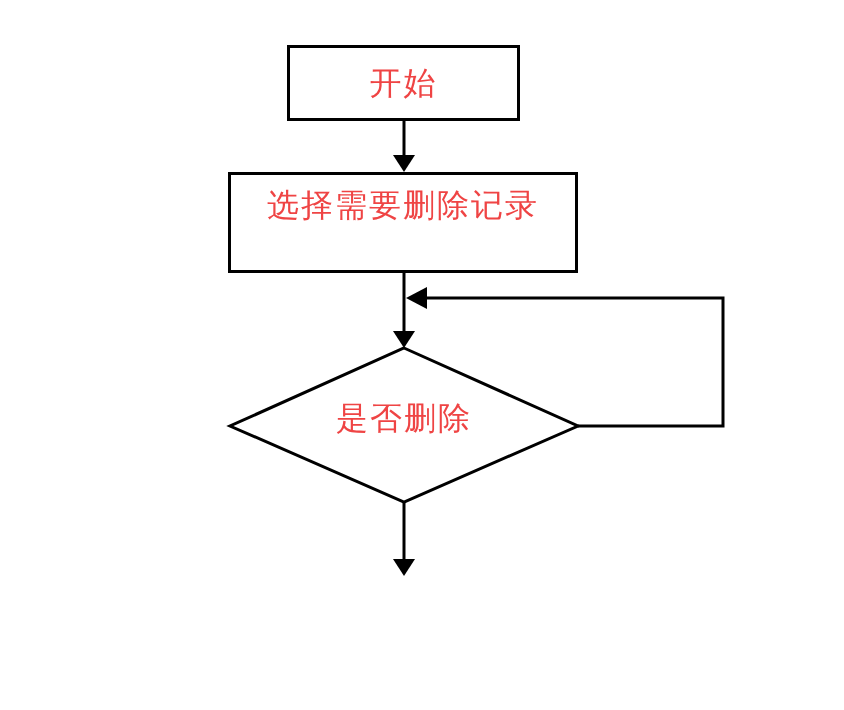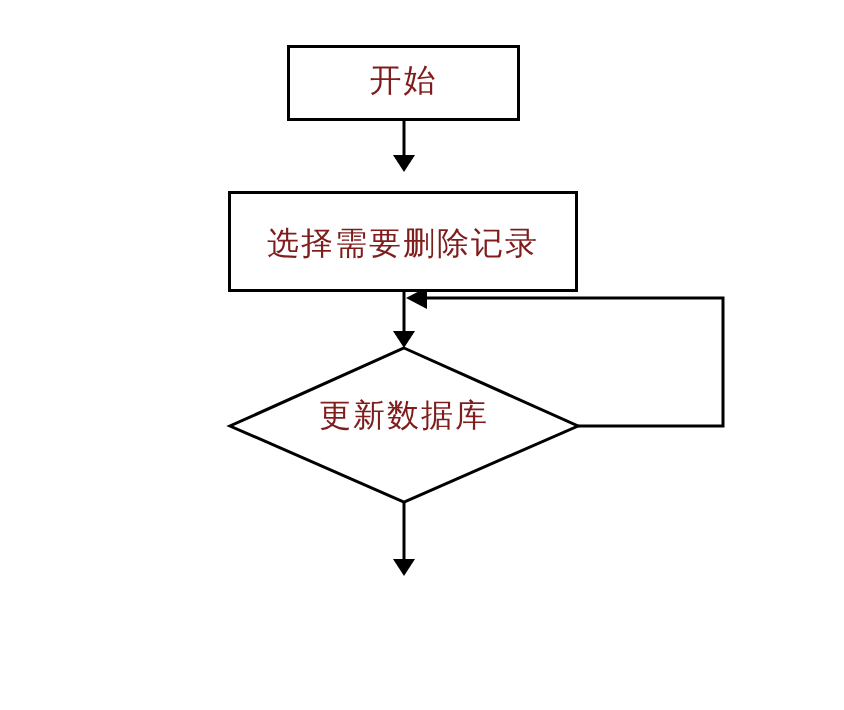--- a/index.html
+++ b/index.html
@@ -6,22 +6,22 @@
     margin: 0;
     padding: 0;
     background: #ffffff;
   }
   .canvas {
     position: relative;
     width: 844px;
     height: 710px;
     background: #ffffff;
     overflow: hidden;
-    font-family: Liberation Mono, monospace;
-    color: #7f1d1d;
+    font-family: Liberation Serif, serif;
+    color: #ef4444;
   }
   .edges-layer {
     position: absolute;
     left: 0;
     top: 0;
     width: 844px;
     height: 710px;
     z-index: 1;
   }
   .node {
@@ -33,21 +33,21 @@
     line-height: 44px;
     letter-spacing: 2px;
     z-index: 2;
     white-space: nowrap;
   }
   .node.rect {
     border: 3px solid #000000;
     background: #ffffff;
   }
   .v-center { align-items: center; }
-  .v-top    { align-items: center; padding-top: 8px; margin-top: 19px; }
+  .v-top    { align-items: flex-start; padding-top: 8px; }
   
   .diamond-label {
     border: none;
     background: transparent;
     align-items: center;
     padding-bottom: 14px;
   }
 </style>
 </head>
 <body>
@@ -73,17 +73,17 @@
 
   <div class="node rect v-center" style="left:287px; top:45px; width:233px; height:76px;">
     <span>开始</span>
   </div>
 
   <div class="node rect v-top" style="left:228px; top:172px; width:350px; height:101px;">
     <span>选择需要删除记录</span>
   </div>
 
   <div class="node diamond-label" style="left:230px; top:348px; width:348px; height:154px;">
-    <span>更新数据库</span>
+    <span>是否删除</span>
   </div>
 
 
 </div>
 
 </body></html>

